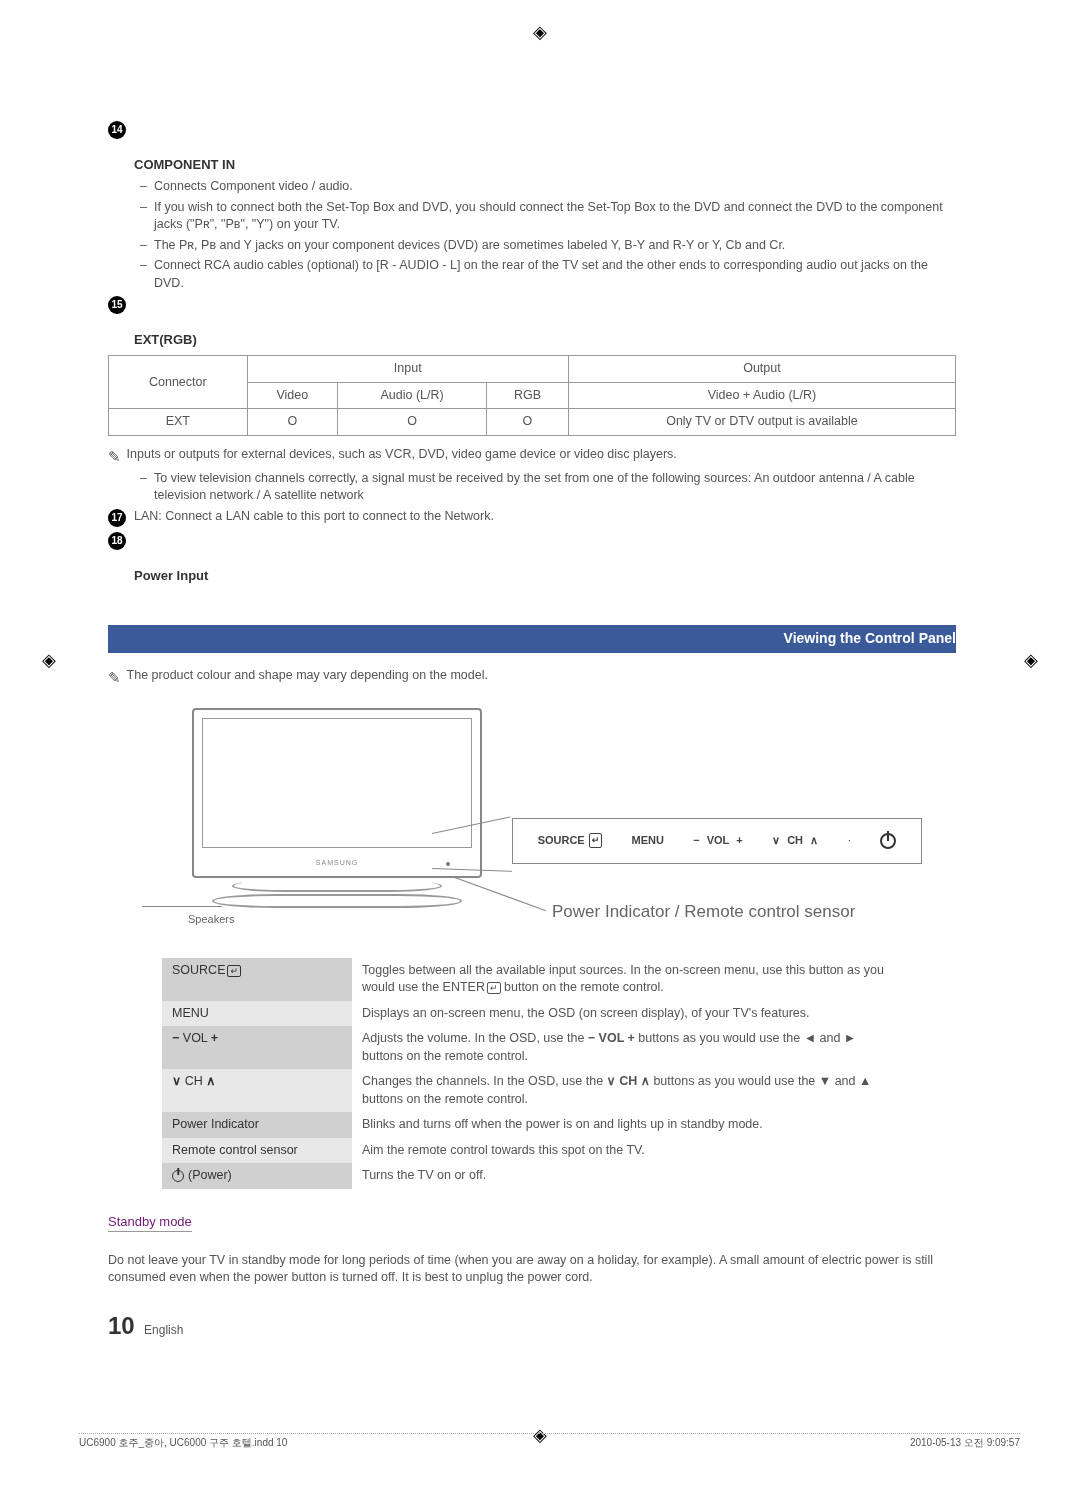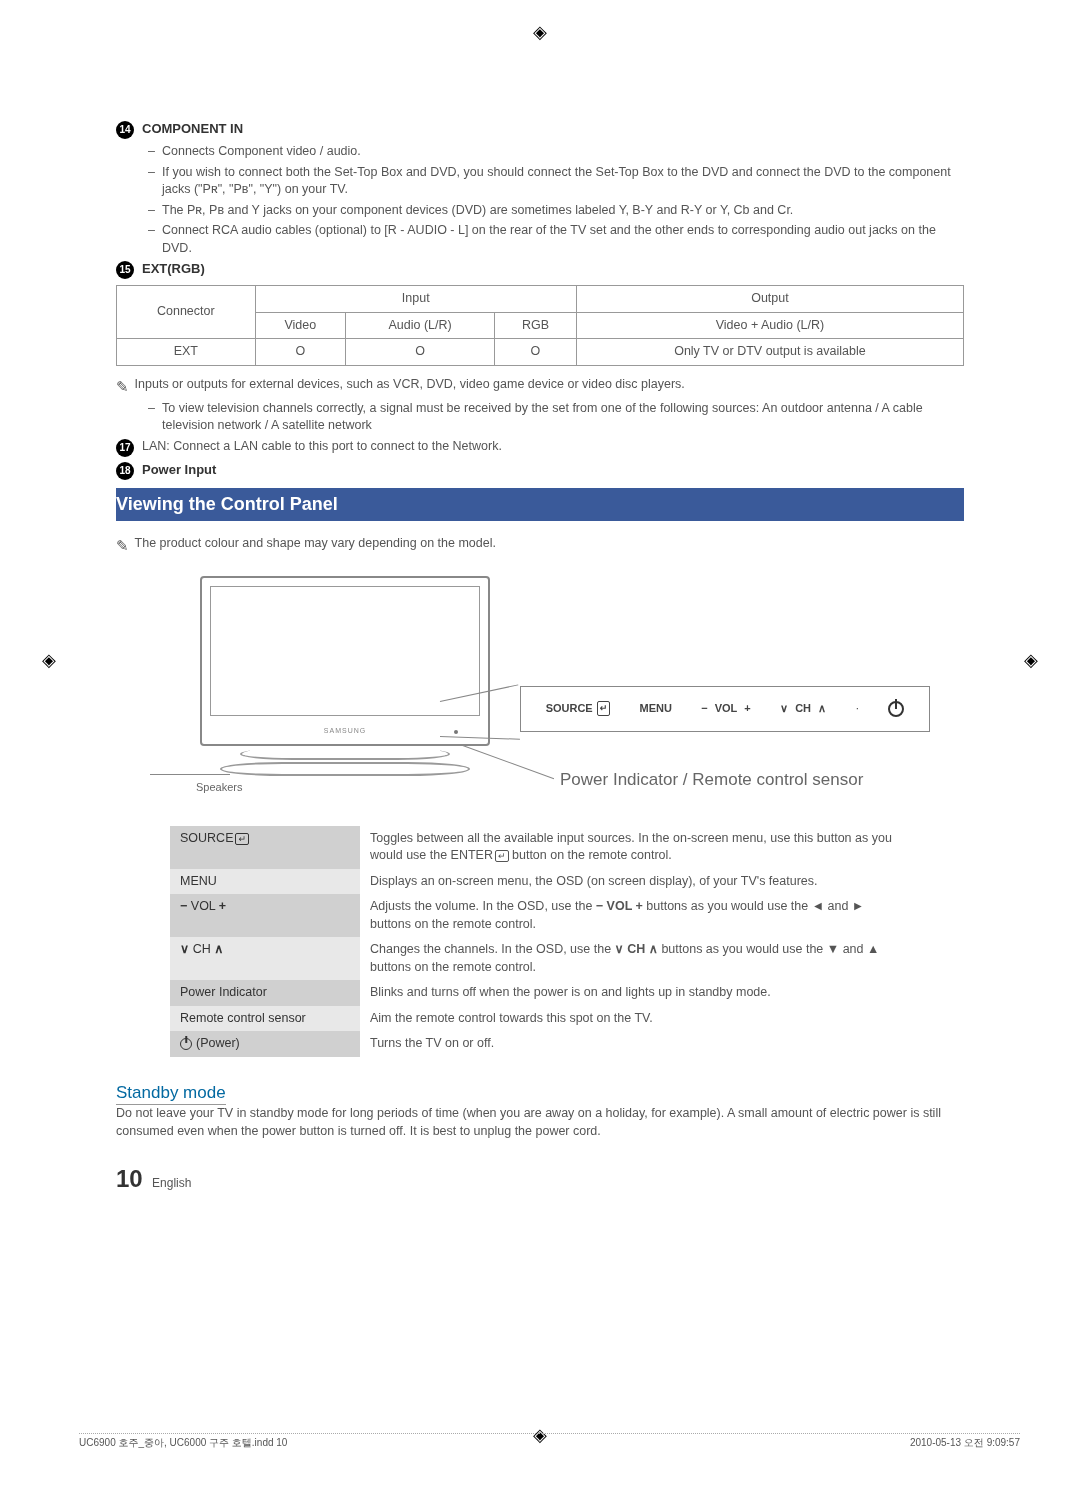--- a/index.html
+++ b/index.html
@@ -39,21 +39,21 @@
     top: 650px;
     width: 22px;
     height: 22px;
     display: flex;
     align-items: center;
     justify-content: center;
   }
   .page {
     position: absolute;
     top: 120px;
-    left: 116px;
+    left: 108px;
     width: 848px;
   }
   .numbered-bullet {
     display: inline-block;
     width: 18px;
     height: 18px;
     background: #000;
     color: #fff;
     border-radius: 50%;
     text-align: center;
@@ -66,20 +66,21 @@
   }
   .section-line {
     margin-bottom: 4px;
     display: flex;
     align-items: flex-start;
   }
   .section-title {
     font-weight: bold;
     color: #333;
     font-size: 13px;
+    margin-top: 36px;
   }
   .sub-list {
     margin-left: 32px;
   }
   .sub-list li {
     list-style: none;
     position: relative;
     padding-left: 14px;
     margin-bottom: 3px;
     font-size: 12.5px;
@@ -112,25 +113,25 @@
   }
   table.connector-table th, table.connector-table td {
     border: 1px solid #999;
     padding: 4px 8px;
     text-align: center;
     font-weight: normal;
   }
   .section-header-bar {
     background: #3a5a9a;
     color: #fff;
-    text-align: left;
+    text-align: right;
     font-weight: bold;
-    font-size: 18px;
+    font-size: 14px;
     padding: 4px 0;
-    margin: 8px 0 14px 0;
+    margin: 40px 0 14px 0;
   }
   .tv-figure {
     position: relative;
     margin: 20px auto 30px auto;
     width: 780px;
     height: 220px;
   }
   .tv-body {
     position: absolute;
     left: 50px;
@@ -271,25 +272,25 @@
   .control-table td {
     padding: 4px 10px;
     vertical-align: top;
     color: #555;
   }
   .control-table td:first-child {
     width: 190px;
     color: #333;
   }
   .standby-title {
-    font-size: 17px;
-    color: #0369a1;
+    font-size: 13px;
+    color: #701a75;
     border-bottom: 1px solid #999;
     display: inline-block;
-    margin-bottom: 0;
+    margin-bottom: 20px;
   }
   .page-number {
     margin-top: 22px;
     font-size: 12px;
     color: #555;
   }
   .page-number .num {
     font-size: 24px;
     font-weight: bold;
     color: #333;

